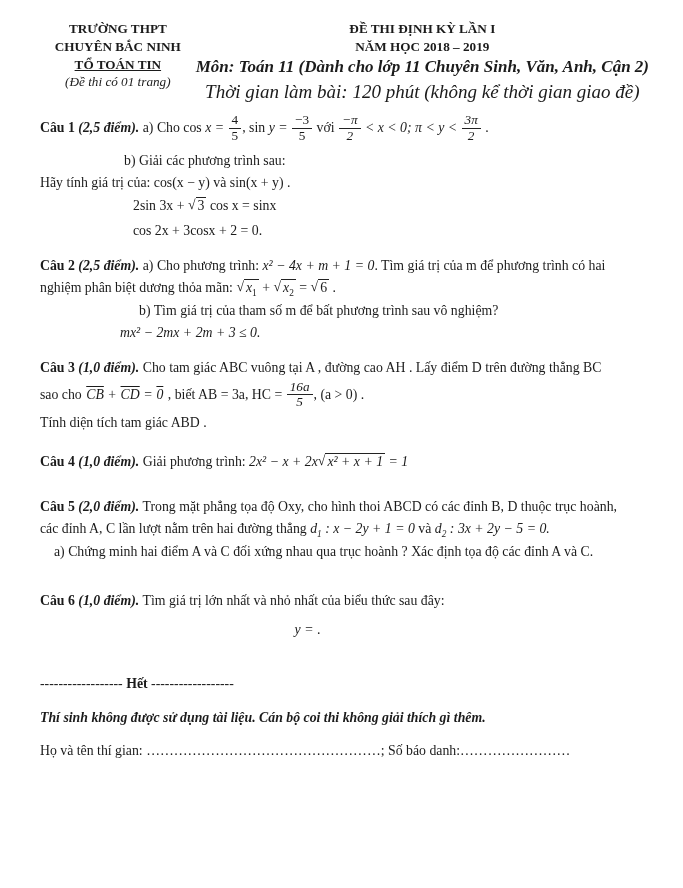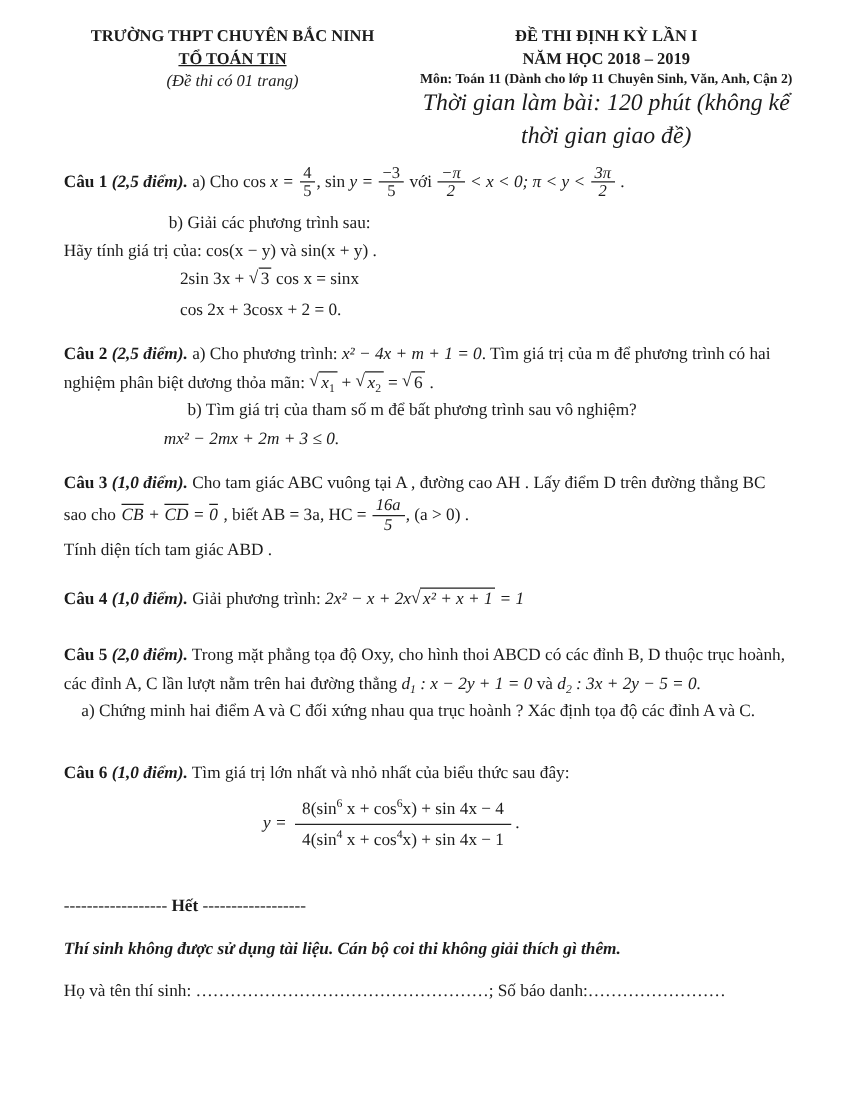--- a/index.html
+++ b/index.html
@@ -1,26 +1,26 @@
 <!DOCTYPE html>
 <html><head>
 <meta charset="utf-8">
 <style>
   html,body{margin:0;padding:0;background:#ffffff;}
   .page{position:relative;width:683px;height:888px;box-sizing:border-box;background:#fff;
         color:#1b1b1b;font-family:"Liberation Serif","DejaVu Serif",serif;
-        font-size:13.8px;line-height:1.45;padding:20px 34px 10px 51px;overflow:hidden;}
+        font-size:13.8px;line-height:1.45;padding:20px 34px 10px 40px;overflow:hidden;}
   .b{font-weight:bold}
   .i{font-style:italic}
   .u{text-decoration:underline}
   .header{display:flex;margin-bottom:10px;}
   .hcol{text-align:center;font-size:13.2px;line-height:1.35;}
   .hcol.left{width:270px;}
   .hcol.right{flex:1;}
-  .subject{font-size:11px;white-space:nowrap;}
+  .subject{font-size:17px;white-space:nowrap;font-style:italic;}
   .duration{font-size:19px;}
   .line{margin:0 0 2.5px 0;}
   .q1-l1{margin:10px 0 7px 0;}
   .ind-b1{margin-left:84px;}
   .ind-eq1{margin-left:93px;margin-bottom:5px;}
   .ind-b2{margin-left:99px;}
   .ind-eq2{margin-left:80px;}
   .ind14{margin-left:14px;font-family:Liberation Serif, serif;}
   .mt16{margin-top:15px}
   .mt20{margin-top:19px}
@@ -175,33 +175,30 @@
   </div>
 
   <div class="q mt30">
     <p class="line">
       <span class="b">Câu 6</span>
       <span class="b i">(1,0 điểm).</span>
       <span>Tìm giá trị lớn nhất và nhỏ nhất của biểu thức sau đây:</span>
     </p>
     <div class="formula">
       <span class="i">y =</span>
-      <span class="bigfrac">
-        <span class="bf-num"><span>8(sin</span><sup>6</sup> <span>x + cos</span><sup>6</sup><span>x) + sin 4x − 4</span></span>
-        <span class="bf-den"><span>4(sin</span><sup>4</sup> <span>x + cos</span><sup>4</sup><span>x) + sin 4x − 1</span></span>
-      </span><span>.</span>
+      <span>.</span>
     </div>
   </div>
 
   <div>
     <p class="footer-het">
       <span>------------------</span>
       <span class="b">Hết</span>
       <span>------------------</span>
     </p>
     <p class="footer-note">Thí sinh không được sử dụng tài liệu. Cán bộ coi thi không giải thích gì thêm.</p>
     <p class="footer-name">
-      <span>Họ và tên thí sinh:</span>
+      <span>Họ và tên thí gian:</span>
       <span>……………………………………………</span><span>; Số báo danh:</span><span>……………………</span>
     </p>
   </div>
 
 </div>
 
 </body></html>

